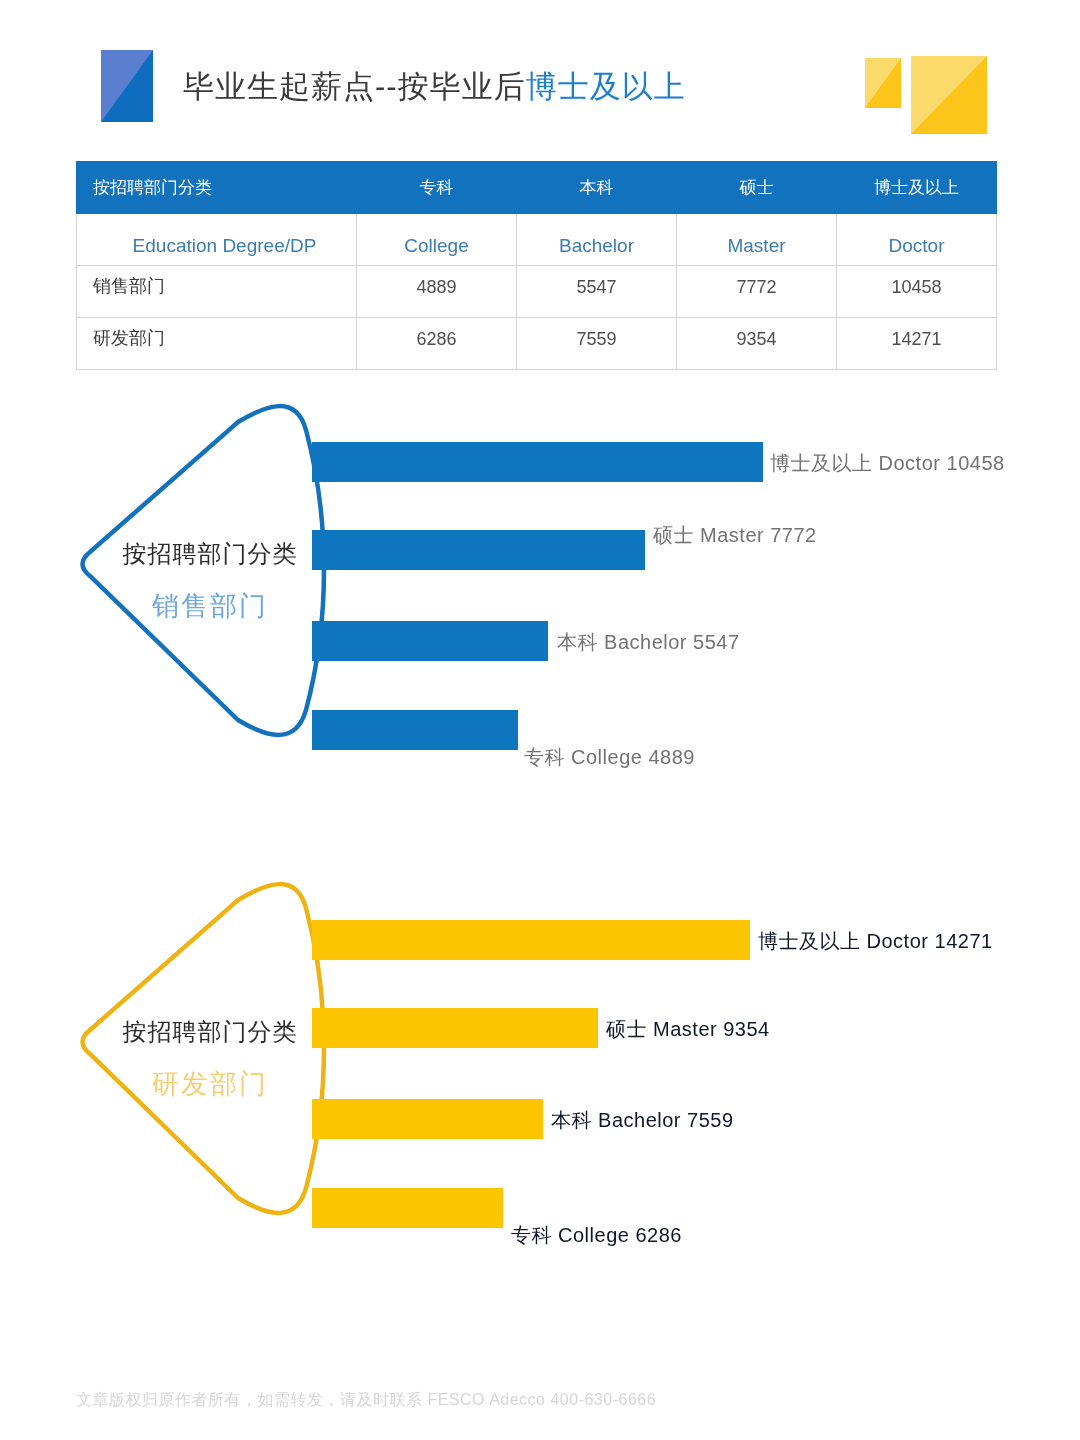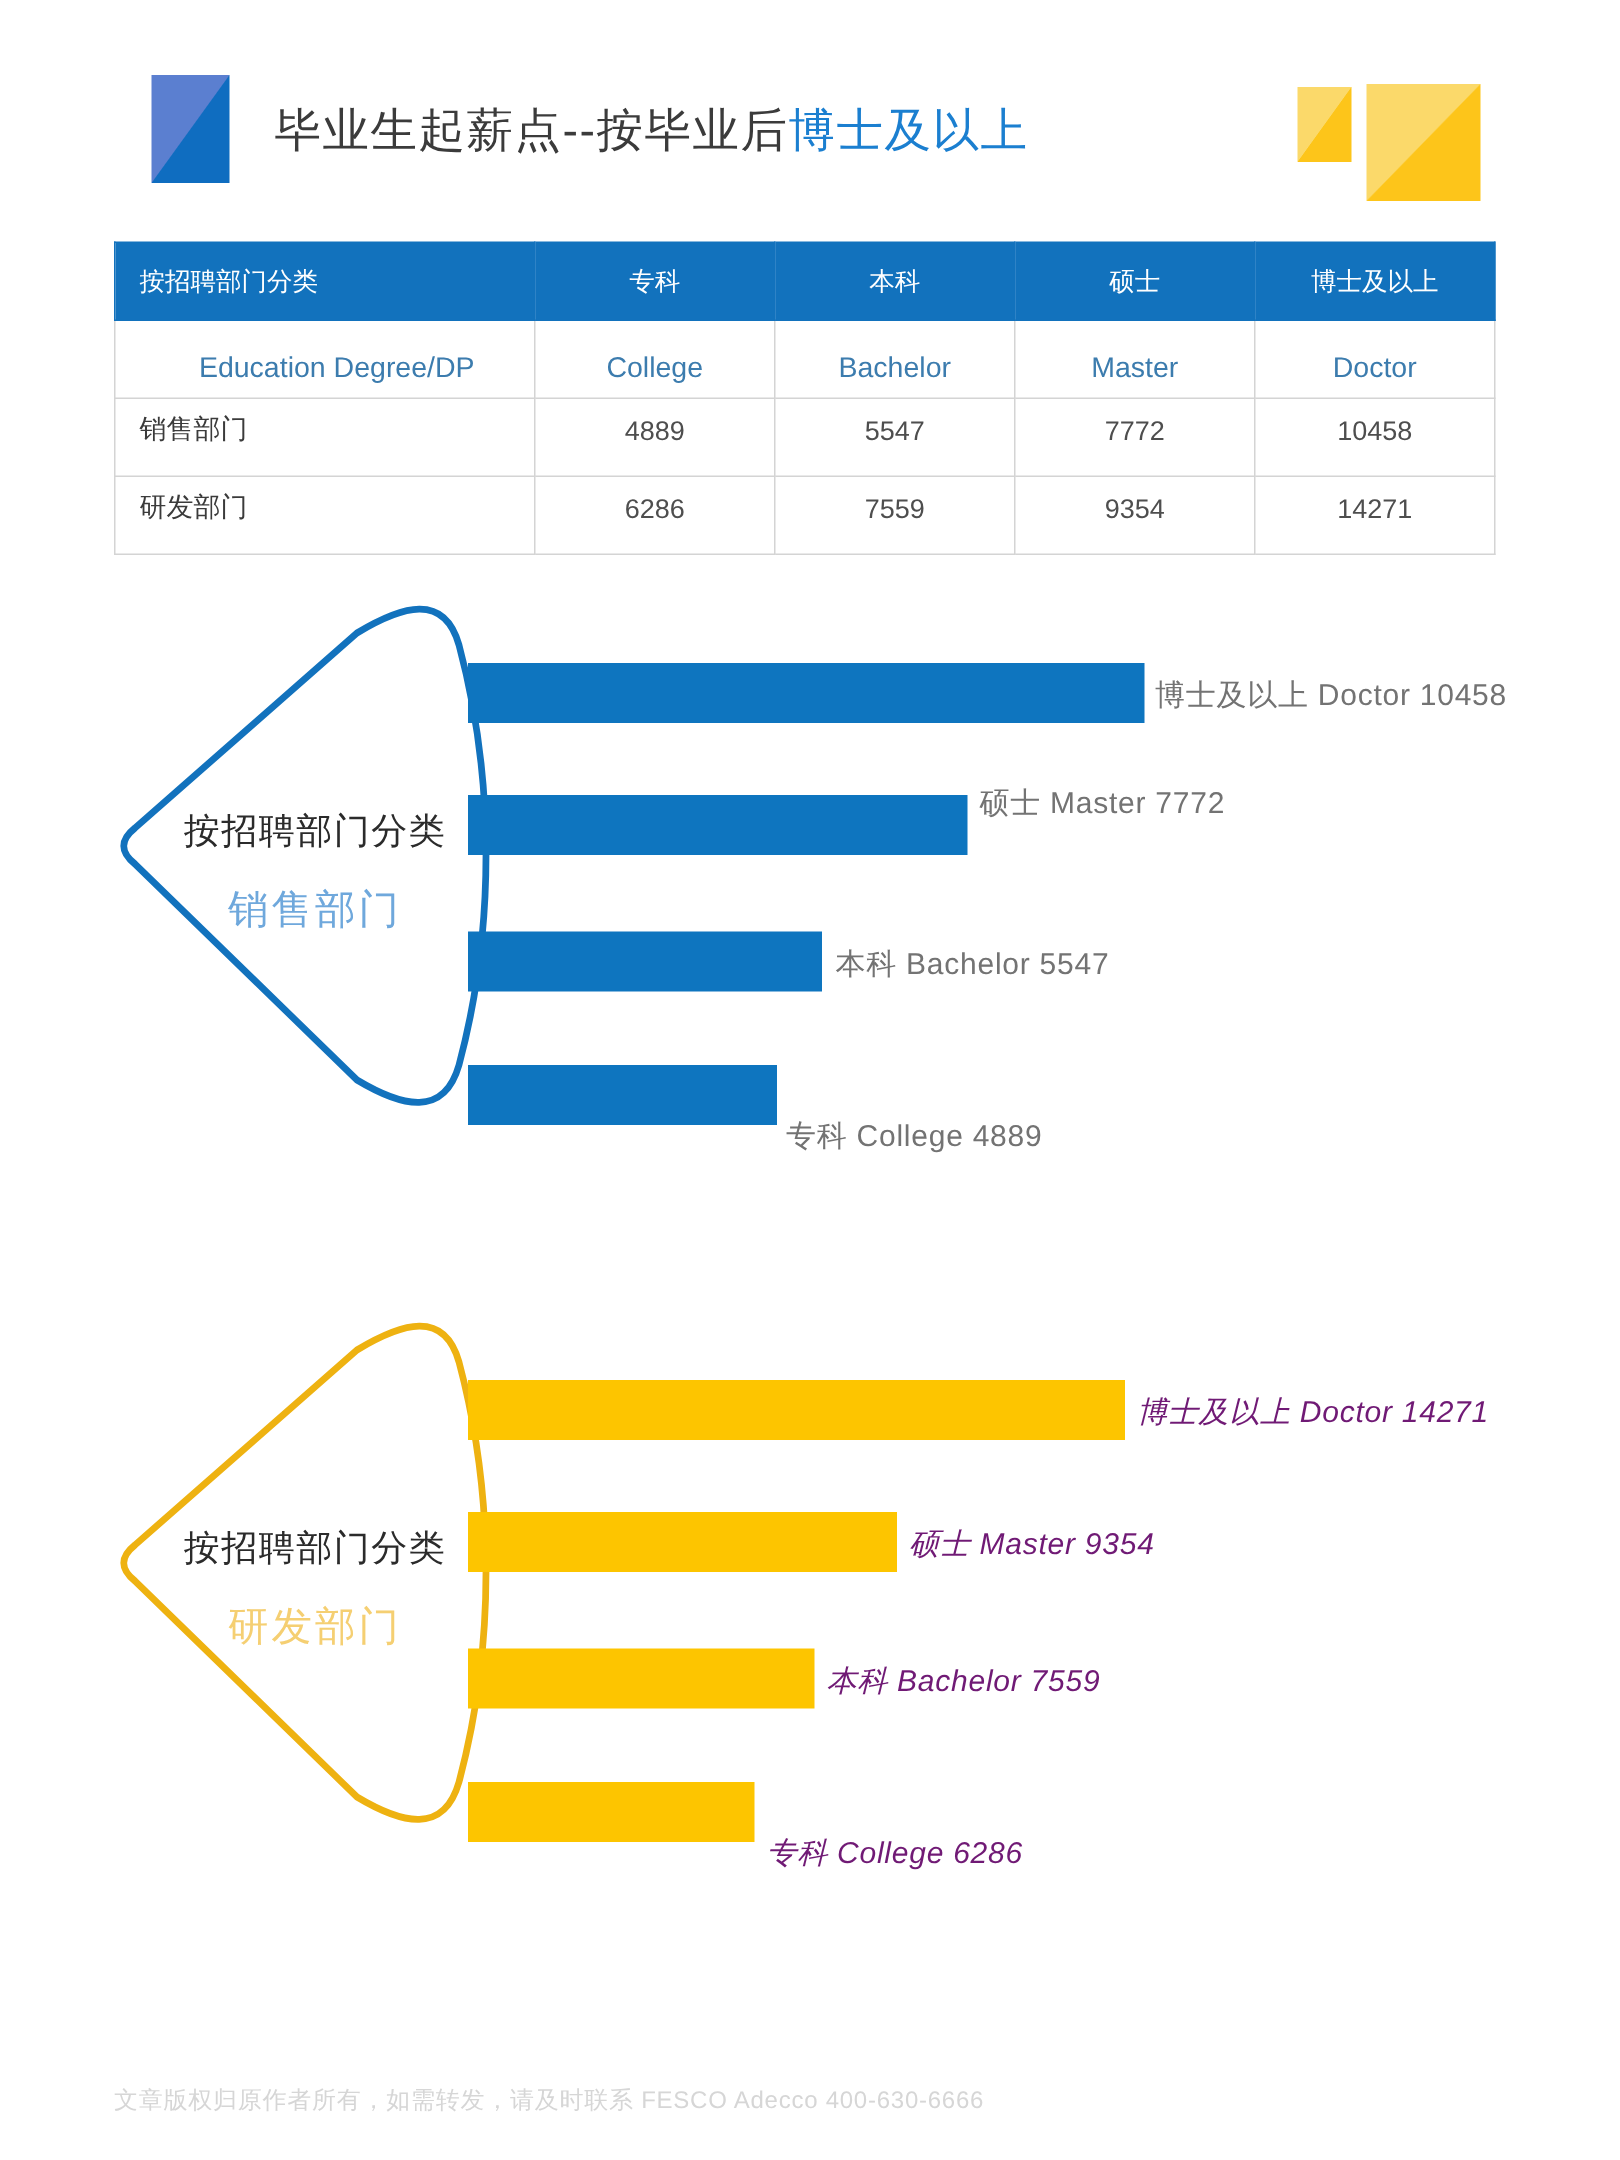--- a/index.html
+++ b/index.html
@@ -70,21 +70,21 @@
 
   .bar { position: absolute; height: 40px; left: 312px; }
   .blue .bar { background: #0e75bf; }
   .yellow .bar { background: #fdc500; }
 
   .bar-label {
     position: absolute; font-size: 20px; white-space: nowrap;
     letter-spacing: 0.5px;
   }
   .blue .bar-label { color: #737373; }
-  .yellow .bar-label { color: #701a75; font-style: italic; }
+  .yellow .bar-label { color: #0f172a; }
 
   
   .footer {
     position: absolute; left: 76px; top: 1390px;
     font-size: 16px; color: #d6d6d6; letter-spacing: 0.5px; white-space: nowrap;
   }
 </style>
 </head>
 <body>
 

